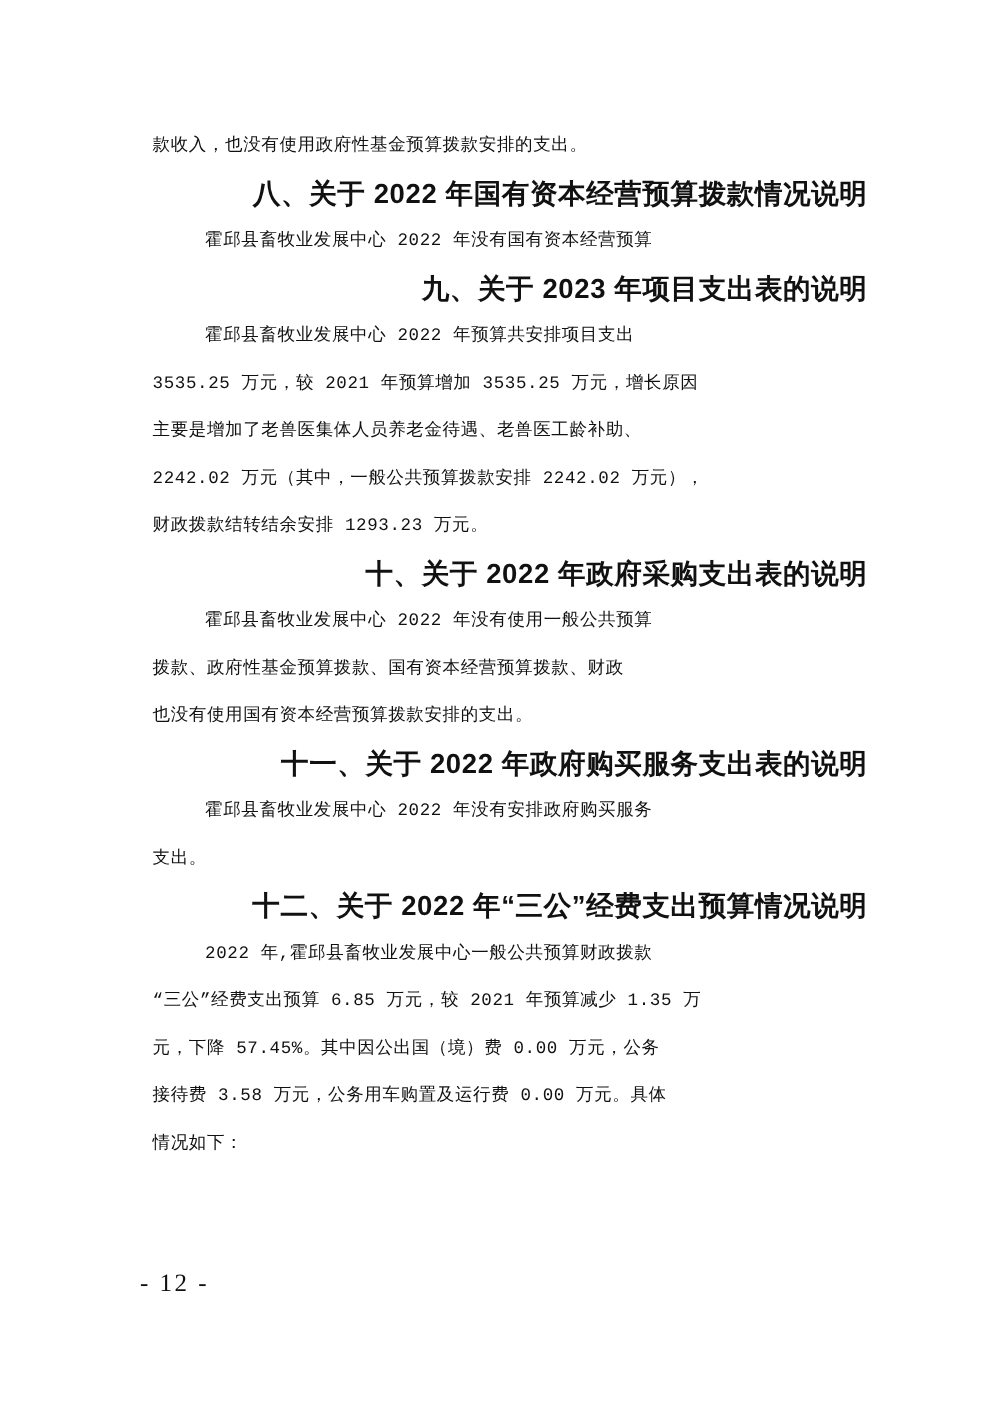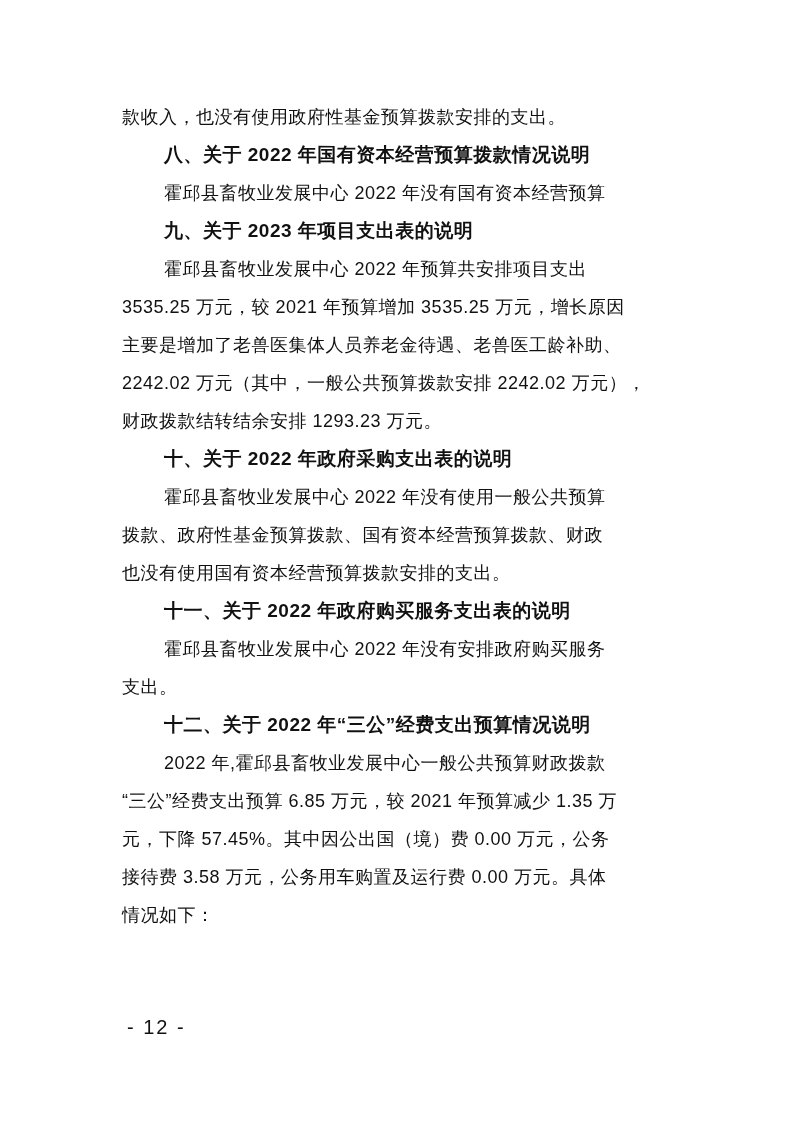--- a/index.html
+++ b/index.html
@@ -28,44 +28,45 @@
     top: 98px;
     width: 572px;
   }
   .para {
     margin: 0;
     padding: 0;
   }
   .line {
     height: 38px;
     line-height: 38px;
-    font-size: 18px;
+    font-size: 14px;
     white-space: nowrap;
     text-align: left;
-    font-family: Liberation Sans, sans-serif;
+    font-family: Liberation Mono, monospace;
     letter-spacing: 0.5px;
   }
   .para.heading .line {
     font-family: "Liberation Sans", "DejaVu Sans", sans-serif;
     font-weight: 700;
-    font-size: 19px;
+    font-size: 22px;
     letter-spacing: 0.5px;
+    text-align: right;
   }
   .line.indent {
     padding-left: 42px;
   }
   .footer {
     position: absolute;
-    left: 127px;
+    left: 112px;
     top: 1012px;
     height: 30px;
     line-height: 30px;
     font-size: 20px;
     letter-spacing: 2px;
-    font-family: Liberation Sans, sans-serif;
+    font-family: Liberation Serif, serif;
     color: #111111;
   }
 </style>
 </head>
 <body>
 
 <div class="page" style="background: rgb(255, 255, 255); color: rgb(17, 17, 17);">
   <div class="textblock" id="textblock">
       <div class="para body">
         <div class="line">款收入，也没有使用政府性基金预算拨款安排的支出。</div>

